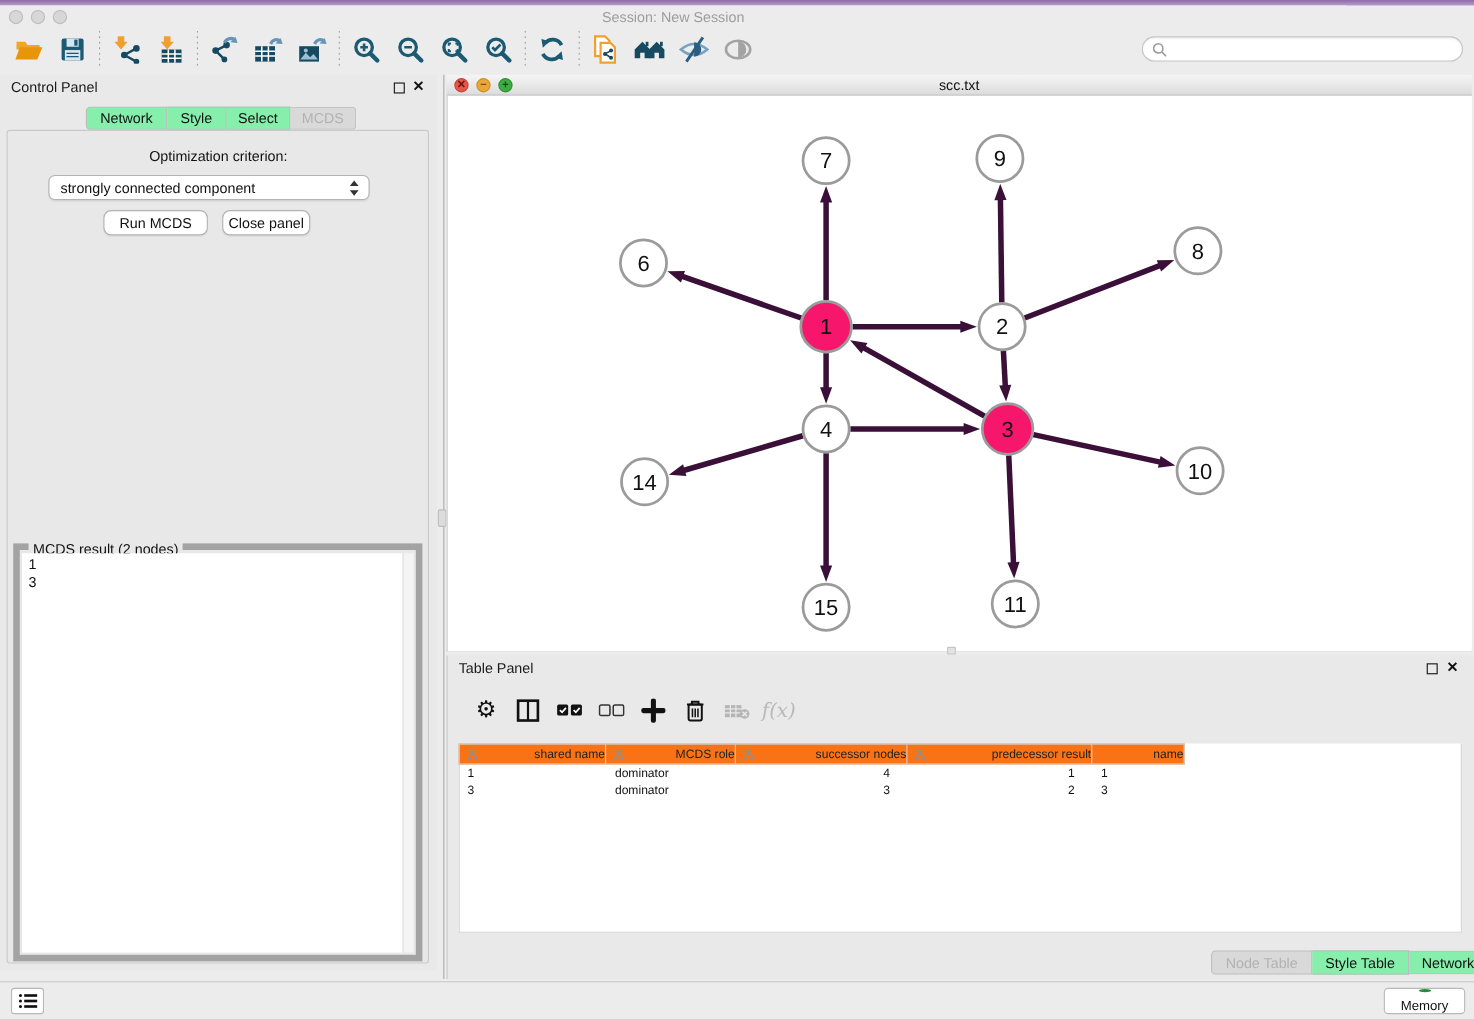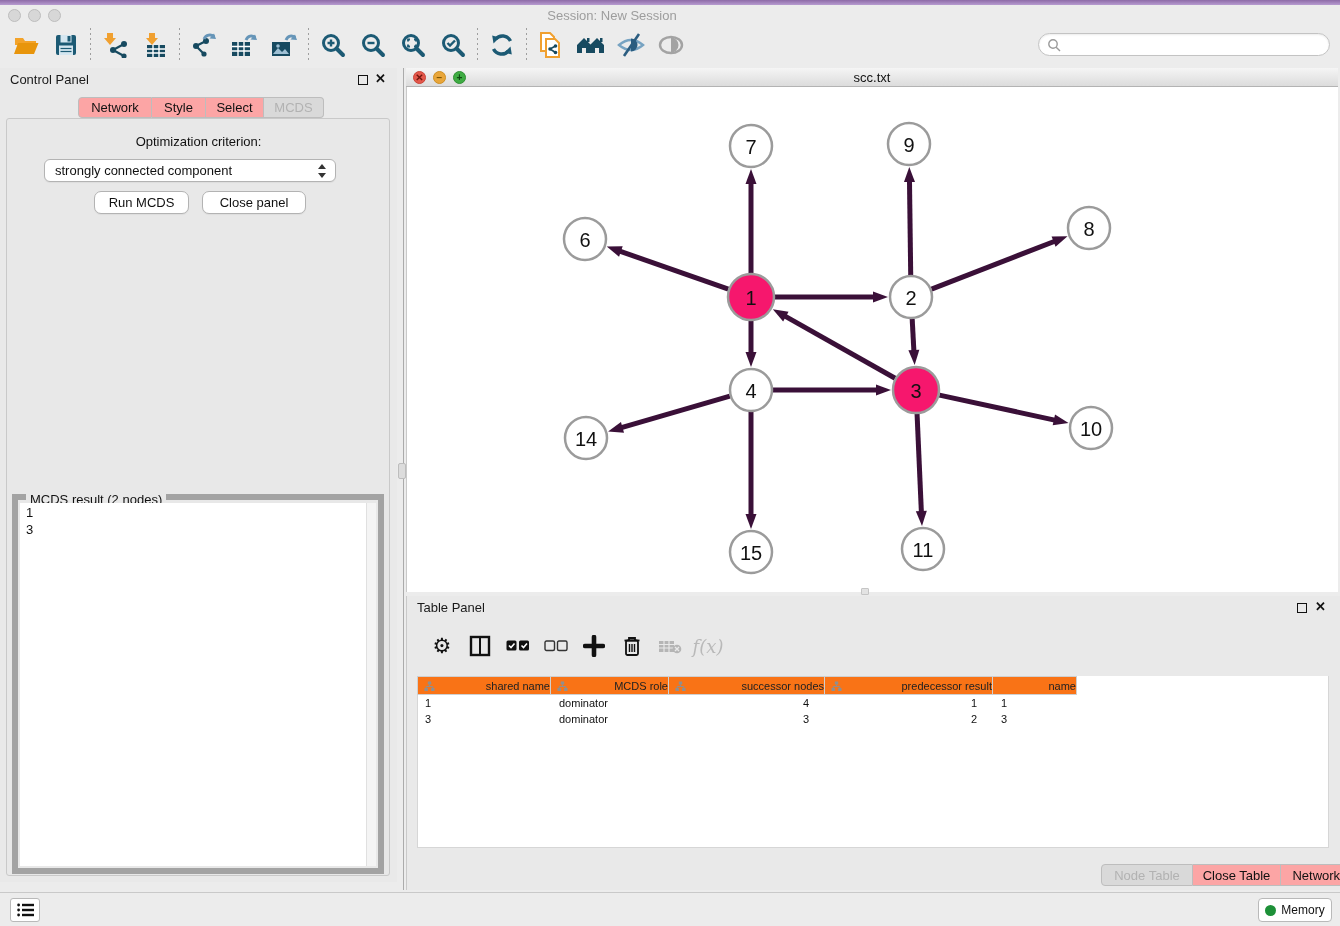--- a/index.html
+++ b/index.html
@@ -34,42 +34,42 @@
   
   .control-panel { position:absolute; left:0; top:68px; width:397px; height:814px; background:#e9e9e9; }
   .panel-head-label { position:absolute; left:10px; top:4px; font-size:13px; color:#1a1a1a; }
   .panel-float { position:absolute; width:10px; height:10px; border:1.5px solid #111; top:7px; }
   .panel-close { position:absolute; top:4px; font-size:13px; font-weight:bold; color:#111; line-height:14px; }
   .control-panel .panel-float { right:29px; }
   .control-panel .panel-close { right:11px; }
 
   .seg-tabs { position:absolute; display:flex; height:21px; }
   .cp-tabs { left:78px; top:29px; }
-  .seg { border:1px solid #bdbdbd; border-left:none; background:#fca5a5; color:#111;
+  .seg { border:1px solid #bdbdbd; border-left:none; background:#86efac; color:#111;
     font-size:13px; display:flex; align-items:center; justify-content:center; }
   .seg:first-child { border-left:1px solid #bdbdbd; border-radius:4px 0 0 4px; }
   .seg:last-child { border-radius:0 4px 4px 0; }
   .seg.active { background:#d9d9d9; color:#b2b2b2; }
 
   .cp-box { position:absolute; left:6px; top:50px; width:384px; height:758px;
     border:1px solid #c9c9c9; border-radius:3px; background:#e8e8e8; }
   .opt-label { position:absolute; left:0; right:0; top:66px; text-align:center; font-size:13px; color:#111; }
   .criterion-select { position:absolute; left:44px; top:91px; width:292px; height:23px; background:#fff;
     border:1px solid #b3b3b3; border-radius:6px; font-size:13px; color:#111;
     display:flex; align-items:center; padding-left:10px; box-shadow:0 1px 1px rgba(0,0,0,.05); }
   .stepper { position:absolute; right:8px; top:4px; width:9px; height:14px; }
   .stepper .up { position:absolute; top:0; left:0; width:0; height:0;
     border-left:4.5px solid transparent; border-right:4.5px solid transparent; border-bottom:5px solid #333; }
   .stepper .dn { position:absolute; bottom:0; left:0; width:0; height:0;
     border-left:4.5px solid transparent; border-right:4.5px solid transparent; border-top:5px solid #333; }
   .cp-btn { position:absolute; top:123px; height:23px; background:#fff; border:1px solid #b3b3b3;
     border-radius:7px; font-size:13px; color:#111; display:flex; align-items:center; justify-content:center;
     box-shadow:0 1px 1px rgba(0,0,0,.05); }
   .btn-run { left:94px; width:95px; }
-  .btn-close { left:202px; width:104px; }
+  .btn-close { left:202px; width:80px; }
 
   .result-group { position:absolute; left:12px; top:426px; width:372px; height:380px;
     border:6px solid #a3a3a3; background:#e8e8e8; }
   .result-title { position:absolute; left:8px; top:-8px; background:#e8e8e8; padding:0 4px;
     font-size:13px; color:#111; }
   .result-area { position:absolute; left:2px; top:3px; right:12px; bottom:2px; background:#fff;
     font-size:13px; color:#111; line-height:17px; padding:1px 0 0 6px; }
   .result-scroll { position:absolute; top:3px; right:2px; bottom:2px; width:10px; background:#f4f4f4;
     border-left:1px solid #e0e0e0; }
 
@@ -120,21 +120,21 @@
   .tp-tabs { left:694px; top:268px; height:22px; }
   .tp-tabs .seg { font-size:13px; }
 
   
   .statusbar { position:absolute; left:0; top:892px; width:1340px; height:34px; background:#ececec;
     border-top:1px solid #c9c9c9; }
   .list-btn { position:absolute; left:10px; top:5px; width:30px; height:24px; background:#fff;
     border:1px solid #b9b9b9; border-radius:3px; display:flex; align-items:center; justify-content:center; }
   .memory-btn { position:absolute; right:8px; top:5px; width:74px; height:24px; background:#fff;
     border:1px solid #b9b9b9; border-radius:4px; display:flex; align-items:center; justify-content:center;
-    gap:5px; font-size:12px; color:#111; }
+    gap:5px; font-size:12px; color:#111;flex-direction:column; }
   .memory-dot { width:11px; height:11px; border-radius:50%; background:#1d9038; }
 
   svg text { font-family:"Liberation Sans", sans-serif; }
 </style>
 </head>
 <body>
 
 <div class="window">
 
   <div class="desktop-strip"></div>
@@ -525,21 +525,21 @@
         <div class="td l" style="width:134px">3</div>
         <div class="td l" style="width:118px">dominator</div>
         <div class="td r" style="width:156px">3</div>
         <div class="td r" style="width:168px">2</div>
         <div class="td l" style="width:84px">3</div>
       </div>
     </div>
 
     <div class="seg-tabs tp-tabs">
       <div class="seg active" style="width:92px">Node Table</div>
-      <div class="seg" style="width:88px">Close Table</div>
+      <div class="seg" style="width:88px">Style Table</div>
       <div class="seg" style="width:106px">Network Table</div>
 
     </div>
   </div>
 
   <div class="statusbar">
     <div class="list-btn">
       <svg width="17" height="14" viewBox="0 0 17 14">
         <circle cx="1.6" cy="2" r="1.4" fill="#111"></circle>
           <rect x="5" y="0.8" width="12" height="2.4" fill="#111"></rect>

